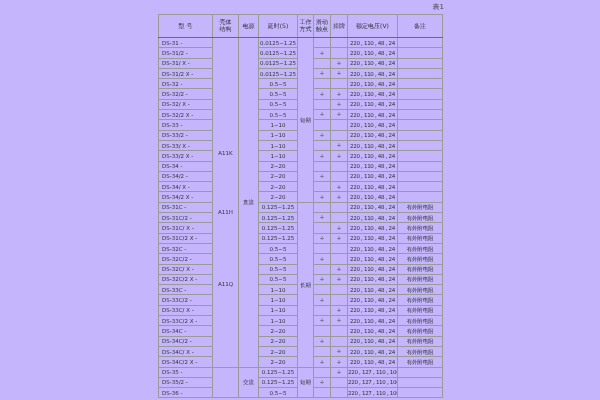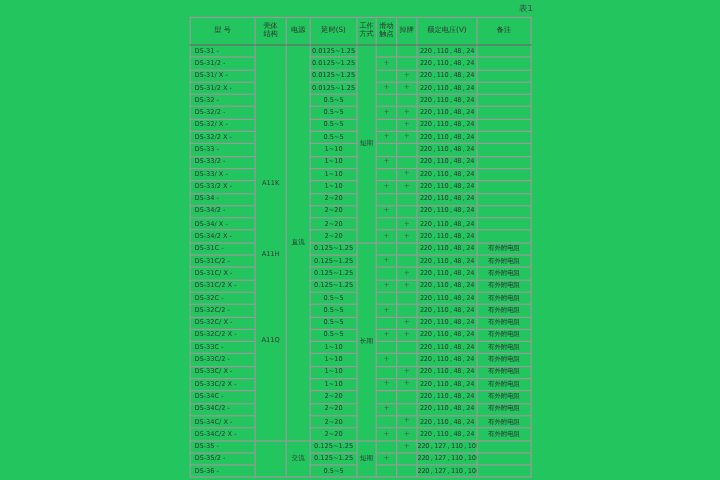--- a/index.html
+++ b/index.html
@@ -1,16 +1,16 @@
 <!DOCTYPE html>
 <html><head>
 <meta charset="utf-8">
 <style>
   html,body{margin:0;padding:0;background:#fff;}
-  #page{position:relative;width:600px;height:400px;background:#22c55e;
+  #page{position:relative;width:600px;height:400px;background:#c4b5fd;
         font-family:"DejaVu Sans","Liberation Sans",sans-serif;color:#333;overflow:hidden;}
   #table-label{position:absolute;top:2px;left:420px;width:24px;text-align:right;
         font-size:7px;color:#444;}
   table.spec{position:absolute;left:158px;top:14px;width:284px;
         border-collapse:collapse;table-layout:fixed;
         border:1px solid #5a5a5a;}
   th,td{border:1px solid #9a9a9a;padding:0;margin:0;text-align:center;vertical-align:middle;
         font-size:5.5px;line-height:1.1;color:#333;white-space:nowrap;overflow:hidden;}
   thead th{height:22px;font-size:6px;font-weight:normal;color:#333;border-bottom:1px solid #6a6a6a;}
   thead th span{display:block;}

